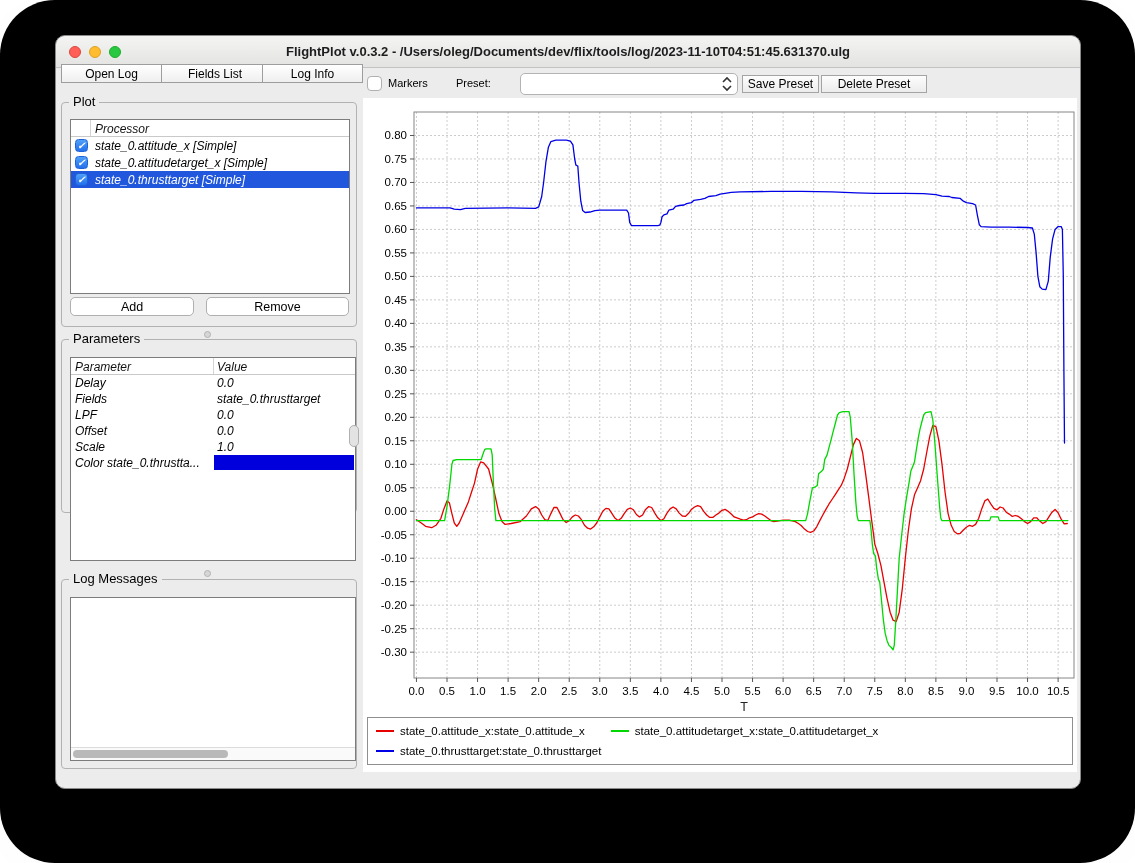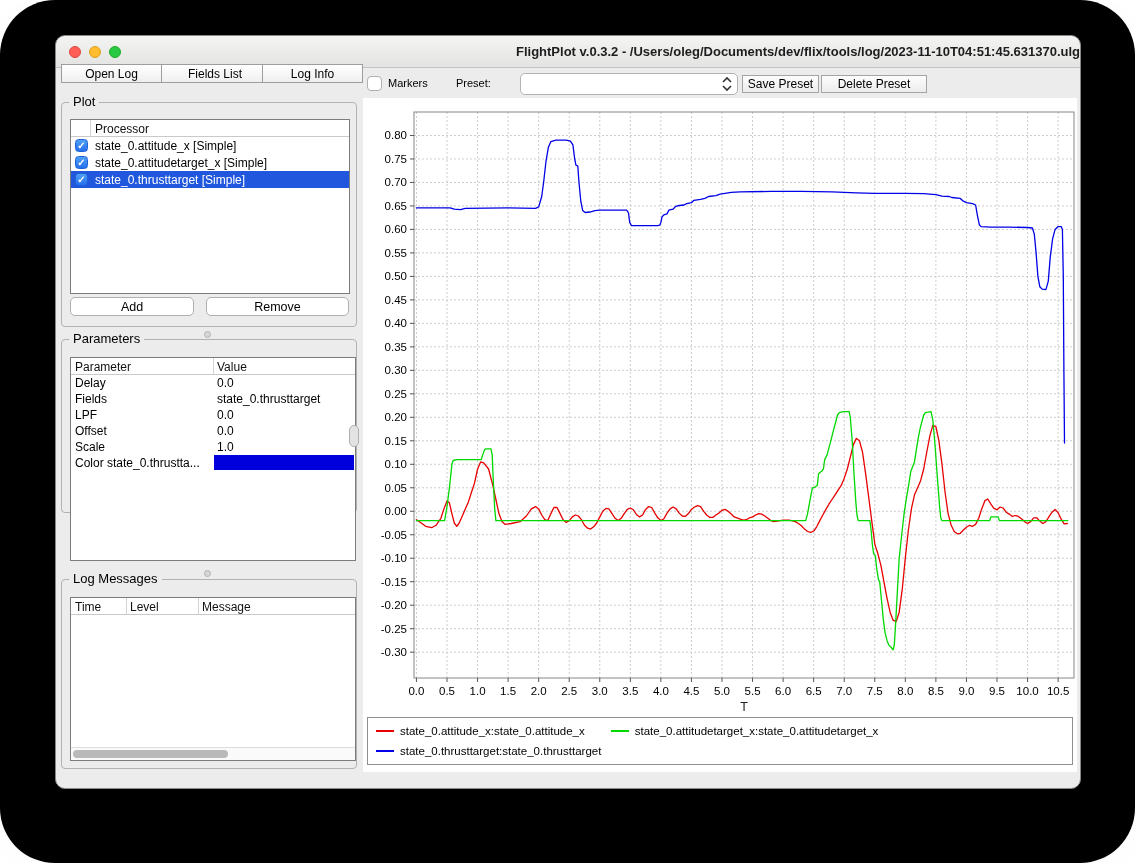--- a/index.html
+++ b/index.html
@@ -13,42 +13,42 @@
 
   
   .titlebar { position:absolute; left:0; top:0; width:100%; height:32px;
               background:linear-gradient(#f4f4f3,#e3e3e2); border-bottom:1px solid #c3c3c3;
               border-radius:10px 10px 0 0; }
   .traffic { position:absolute; top:10px; width:12px; height:12px; border-radius:50%; }
   .t-red    { left:13px;  background:#ff5f57; border:1px solid #e0443e; }
   .t-yellow { left:33px;  background:#febc2e; border:1px solid #dea123; }
   .t-green  { left:53px;  background:#28c840; border:1px solid #1dad2b; }
   .window-title { position:absolute; left:0; right:0; top:0; height:32px; line-height:32px;
-                  text-align:right; font-size:13px; font-weight:bold; color:#1d1d1d; }
+                  text-align:center; font-size:13px; font-weight:bold; color:#1d1d1d; }
 
   
   .tb-btn { position:absolute; top:28px; height:19px; background:linear-gradient(#ffffff,#efefef);
             border:1px solid #9d9d9d; font-size:12px; color:#000; display:flex;
             align-items:center; justify-content:center; }
   .cb { position:absolute; left:311px; top:40px; width:15px; height:15px; background:#fff;
         border:1px solid #b0b0b0; border-radius:4px; }
   .tb-label { position:absolute; top:41px; font-size:11px; color:#000; }
   .combo { position:absolute; left:464px; top:37px; width:218px; height:22px; background:#fff;
            border:1px solid #b3b3b3; border-radius:5px; }
   .combo-stepper { position:absolute; right:3px; top:2px; width:14px; height:16px; }
   .mini-btn { position:absolute; top:39px; height:18px; background:linear-gradient(#fdfdfd,#ececec);
               border:1px solid #a4a4a4; font-size:12px; color:#000; display:flex;
               align-items:center; justify-content:center; }
 
   
   .groupbox { position:absolute; border:1px solid #b2b2b2; border-radius:4px; }
   .group-title { position:absolute; top:-9px; left:7px; background:#ececec; padding:0 4px;
                  font-size:13px; color:#000; }
 
-  .ptable { position:absolute; background:#fff; border:1px solid #7c7c7c; overflow:hidden; }
+  .ptable { position:absolute; background:#fff; border:1px solid #7c7c7c; overflow:hidden;font-style:italic; }
   .thead { position:relative; height:17px; border-bottom:1px solid #c9c9c9; font-size:12px; color:#111; }
   .thead span { position:absolute; top:2px; }
   .col-div { position:absolute; top:0; bottom:0; width:1px; background:#d4d4d4; }
 
   .prow { position:relative; height:17px; font-size:12px; color:#000; }
   .prow .rlabel { position:absolute; left:24px; top:2px; white-space:nowrap; }
   .prow.selected { background:#2057dd; }
   .prow.selected .rlabel { color:#fff; }
   .chk { position:absolute; left:4px; top:2px; width:13px; height:13px; border-radius:3.5px;
          background:linear-gradient(#4fa0f7,#2470ee); border:1px solid #1e63d6;
@@ -177,27 +177,20 @@
           </div>
       </div>
     </div>
 
     <div class="splitter-dot" style="left:148px; top:534px;"></div>
     <div class="v-handle" style="top:389px;"></div>
 
     <div class="groupbox" style="left:5px; top:543px; width:296px; height:190px;">
       <span class="group-title">Log Messages</span>
       <div class="ptable" style="left:8px; top:17px; width:286px; height:164px;">
-        <div class="thead">
-          <div class="col-div" style="left:55px;"></div>
-          <div class="col-div" style="left:127px;"></div>
-          <span style="left:4px;">Time</span>
-          <span style="left:59px;">Level</span>
-          <span style="left:131px;">Message</span>
-        </div>
         <div class="hscroll">
           <div class="hthumb"></div>
         </div>
       </div>
     </div>
 
     <div class="chart-panel">
       <svg id="chart-svg" width="714" height="674">
           <rect x="51" y="14" width="660" height="566" fill="#ffffff" stroke="none"></rect>
           <line x1="53.44444444444444" y1="14" x2="53.44444444444444" y2="580" stroke="#cccccc" stroke-width="1" stroke-dasharray="2,2"></line>

